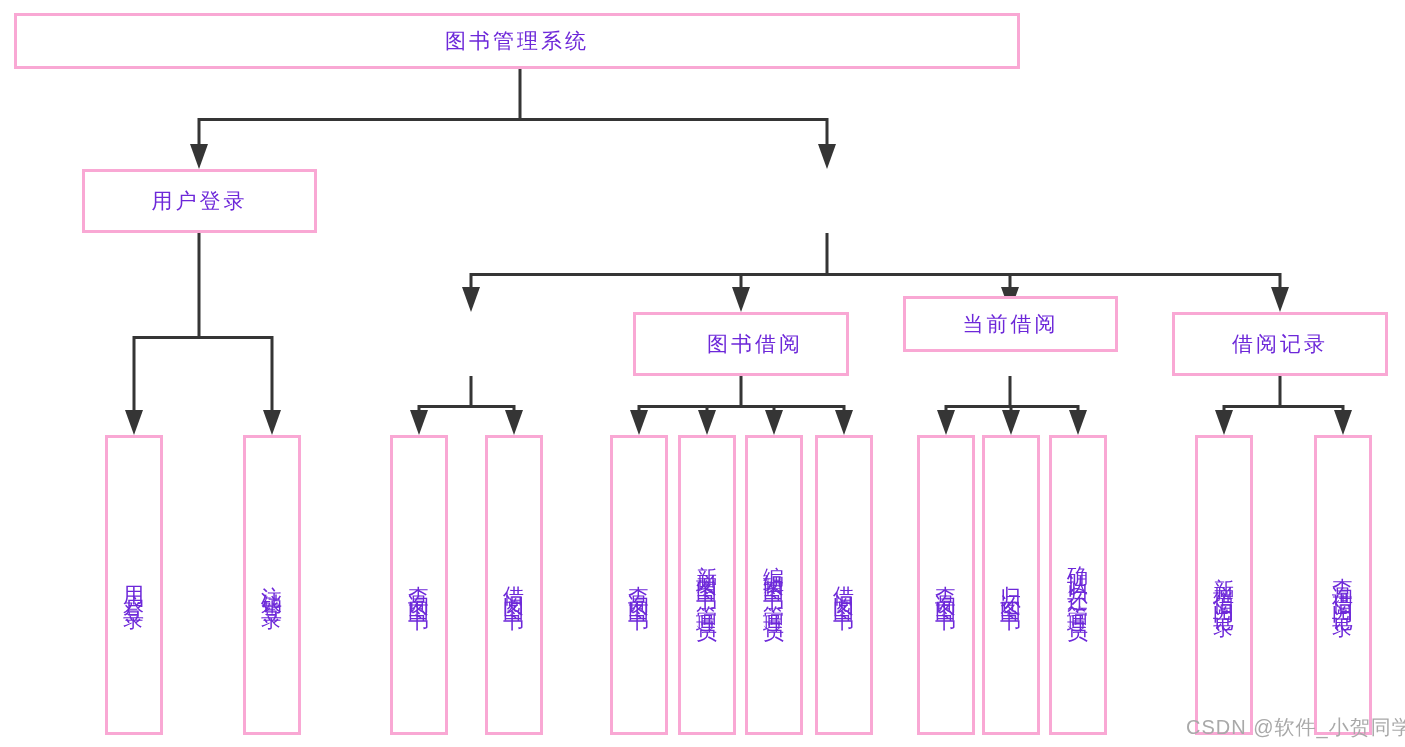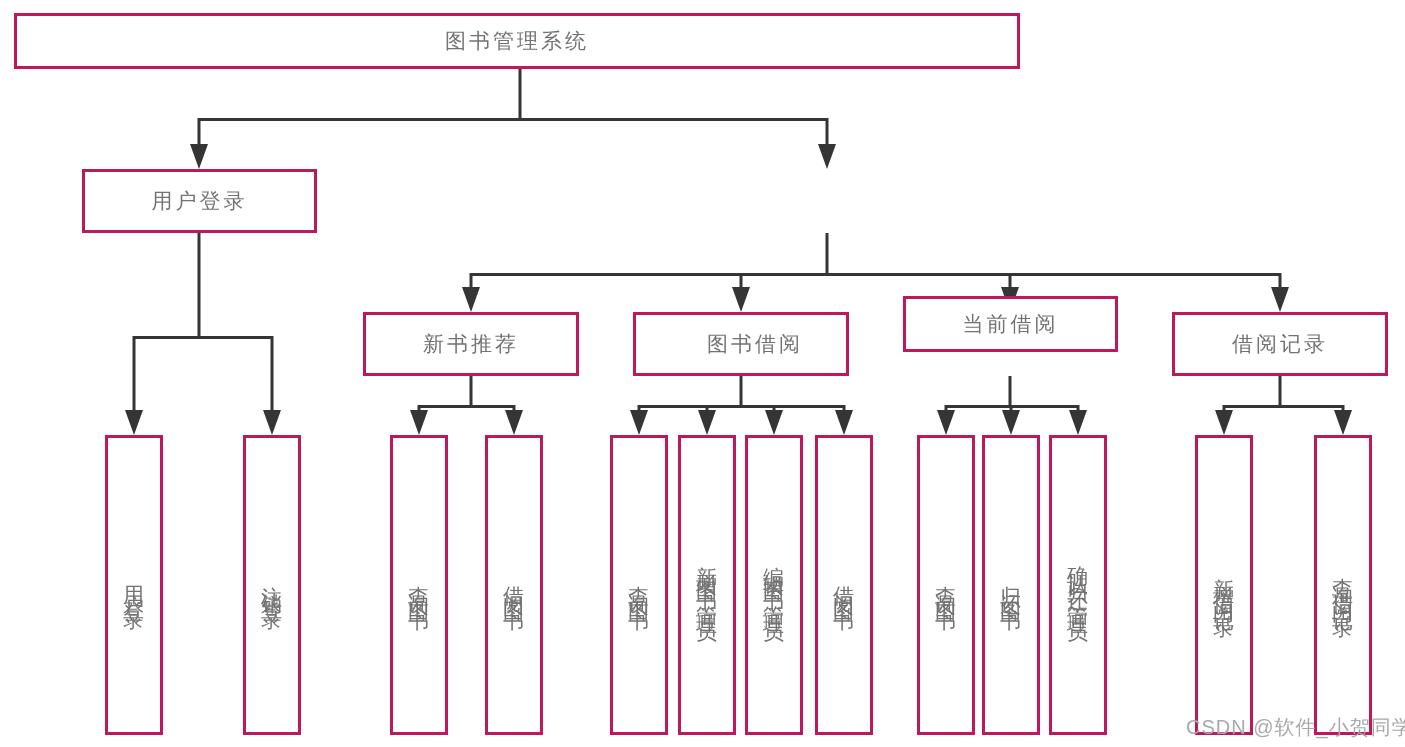--- a/index.html
+++ b/index.html
@@ -2,23 +2,23 @@
 <html><head>
 <meta charset="utf-8">
 <style>
   html,body{margin:0;padding:0;background:#ffffff;}
   #canvas{
     position:relative;width:1405px;height:747px;background:#ffffff;overflow:hidden;
     font-family:"Liberation Sans","DejaVu Sans",sans-serif;
   }
   #connectors{position:absolute;left:0;top:0;width:1405px;height:747px;}
   .box{
-    position:absolute;box-sizing:border-box;border:3px solid #be185d;background:#ffffff;
+    position:absolute;box-sizing:border-box;border:3px solid #f9a8d4;background:#ffffff;
     display:flex;align-items:center;justify-content:center;
-    color:#737373;font-size:21px;letter-spacing:3px;white-space:nowrap;
+    color:#6d28d9;font-size:21px;letter-spacing:3px;white-space:nowrap;
   }
   .leaf{
     writing-mode:vertical-lr;text-orientation:mixed;
     letter-spacing:8px;font-size:21px;line-height:1;
   }
   #watermark{
     position:absolute;left:1186px;top:714px;z-index:5;
     color:#a9a9a9;font-size:20px;letter-spacing:1px;white-space:nowrap;
   }
 </style>
@@ -57,21 +57,20 @@
       <path d="M1069 410h18L1078 435z"></path>
       <path d="M1215 410h18L1224 435z"></path>
       <path d="M1334 410h18L1343 435z"></path>
     </g>
   </svg>
 
   <div class="box" style="left:14px;top:13px;width:1006px;height:56px;">图书管理系统</div>
 
   <div class="box" style="left:82px;top:169px;width:235px;height:64px;">用户登录</div>
 
-  <div class="box" style="left:363px;top:312px;width:216px;height:64px;">新书推荐</div>
   <div class="box" style="left:633px;top:312px;width:216px;height:64px;padding-left:28px;">图书借阅</div>
   <div class="box" style="left:903px;top:296px;width:215px;height:56px;">当前借阅</div>
   <div class="box" style="left:1172px;top:312px;width:216px;height:64px;">借阅记录</div>
 
   <div class="box leaf" style="left:105px;top:435px;width:58px;height:300px;">用户登录</div>
   <div class="box leaf" style="left:243px;top:435px;width:58px;height:300px;">注销登录</div>
 
   <div class="box leaf" style="left:390px;top:435px;width:58px;height:300px;">查询图书</div>
   <div class="box leaf" style="left:485px;top:435px;width:58px;height:300px;">借阅图书</div>
 

